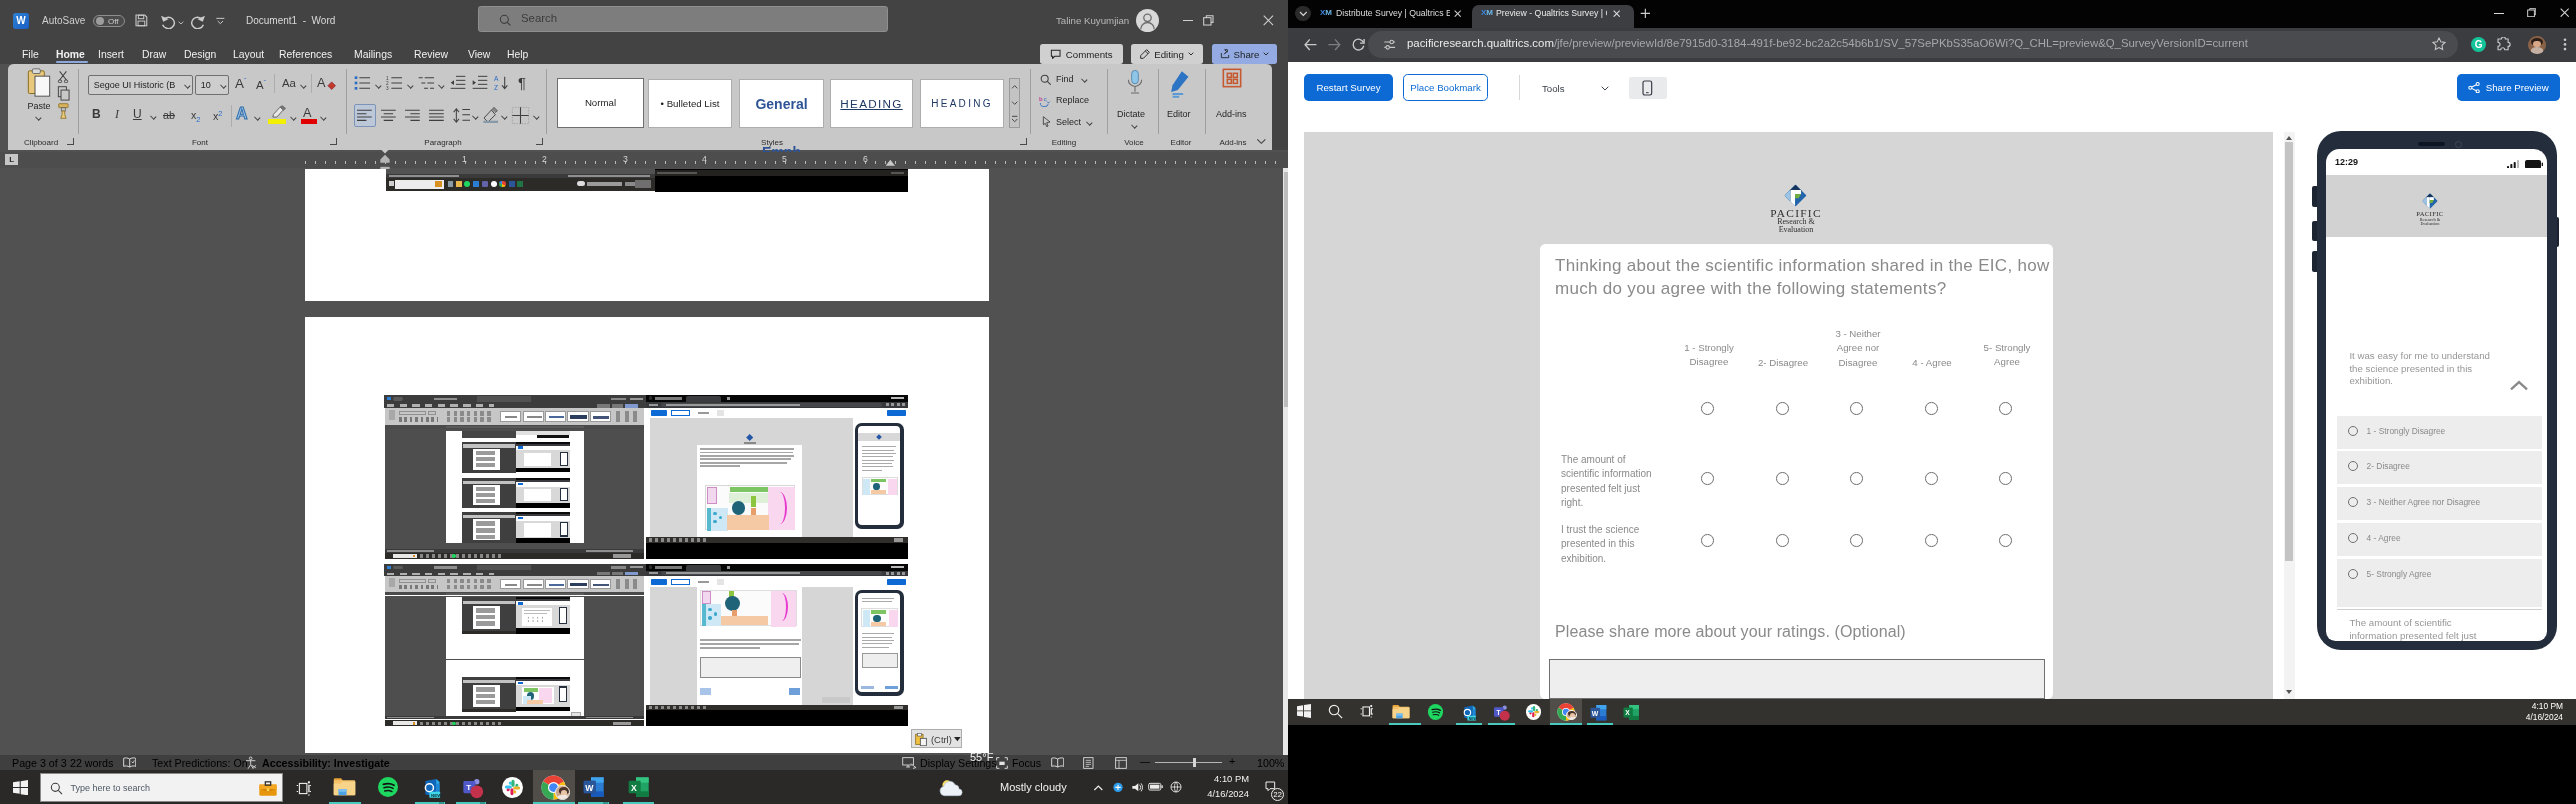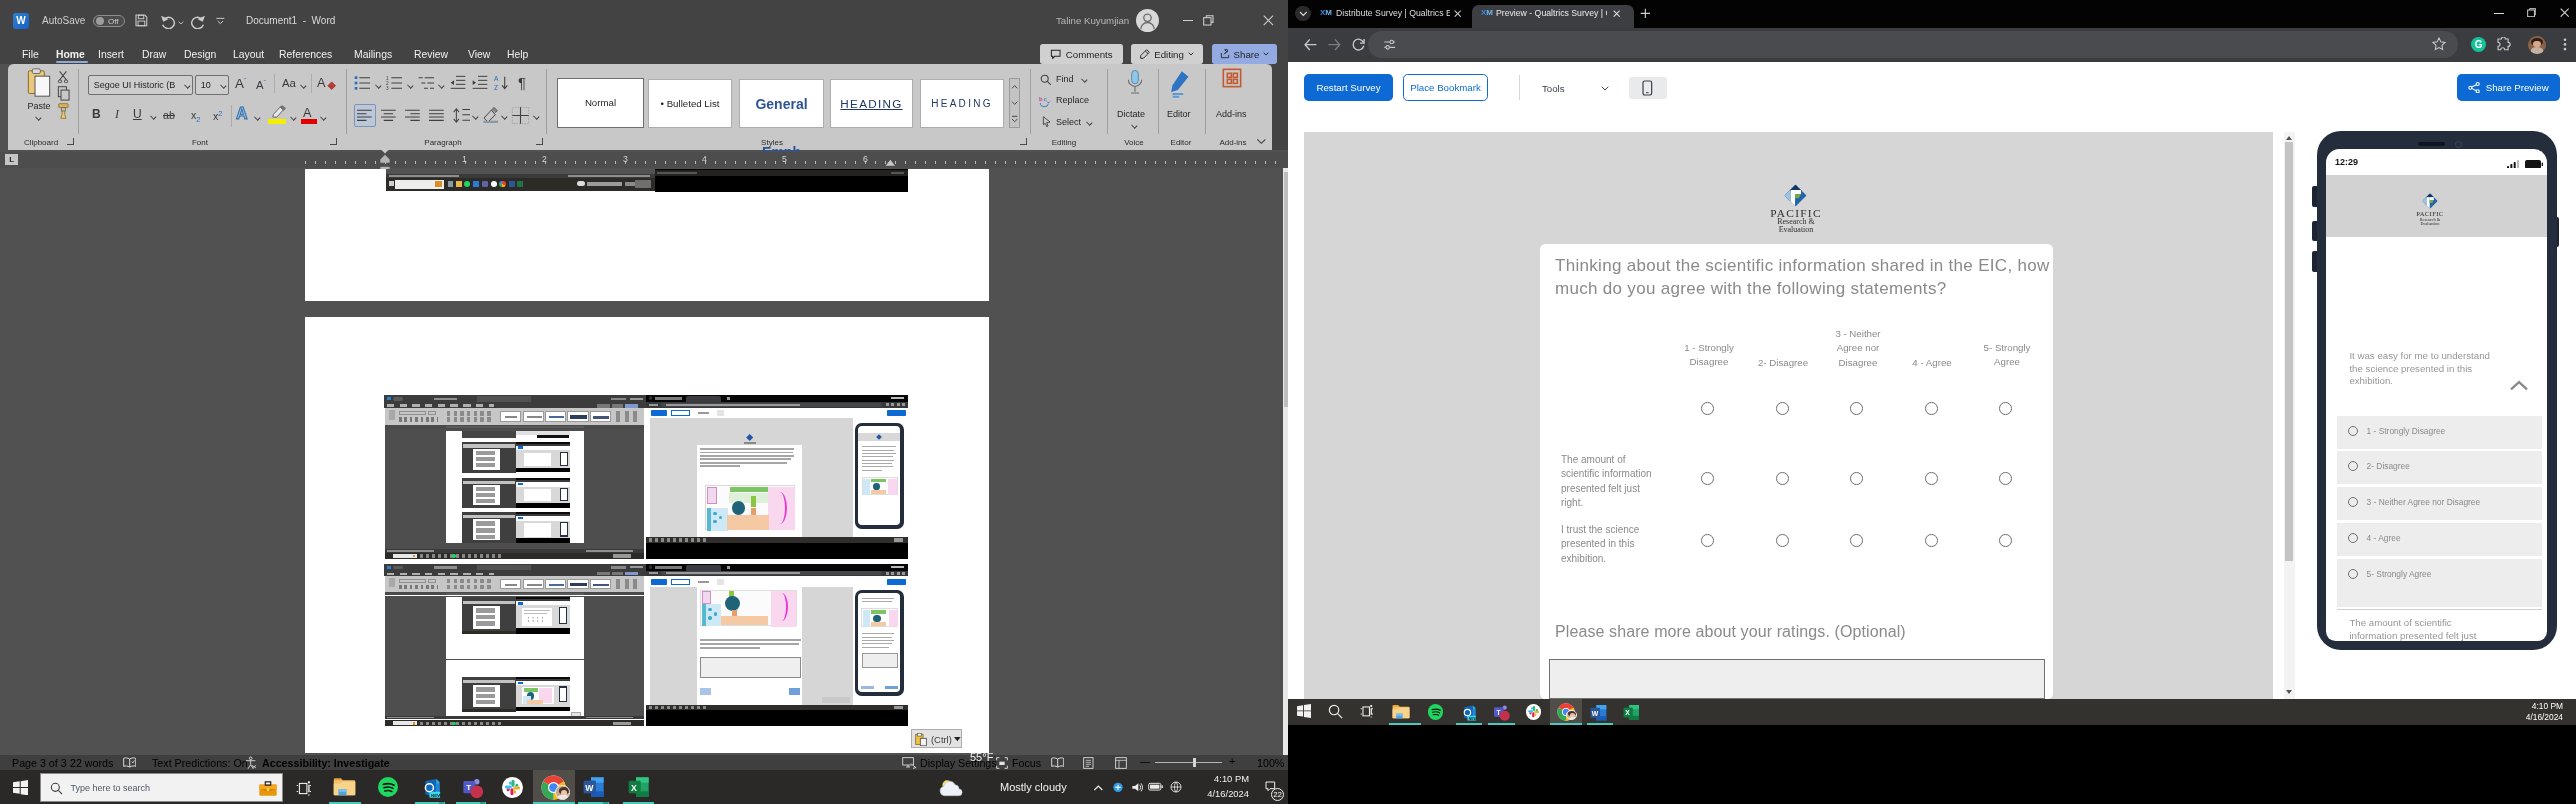--- a/index.html
+++ b/index.html
@@ -83,20 +83,27 @@
       </svg>
   <svg class="abs" style="left:190px;top:14px;" width="16" height="14.8" viewBox="0 0 24 22">
         <path d="M19.5 9.5 A 9 8.5 0 1 0 20 16" fill="none" stroke="#cbcbcb" stroke-width="2.2"></path>
         <path d="M22.5 2.5 L19 11.5 L11 7.5 Z" fill="#cbcbcb"></path>
       </svg>
   <svg class="abs" style="left:215px;top:17.4px;" width="10.7" height="8" viewBox="0 0 16 12">
         <path d="M2 2 h12" stroke="#cbcbcb" stroke-width="1.5"></path>
         <path d="M4 6 l4 4 4-4" fill="none" stroke="#cbcbcb" stroke-width="1.5"></path>
       </svg>
   <div class="ttxt" style="left:246px;top:15.4px;color:#dadada;">Document1&nbsp;&nbsp;-&nbsp;&nbsp;Word</div>
+  <div class="abs" style="left:478px;top:6px;width:410px;height:26px;background:#7d7d7d;border:0.7px solid #8f8f8f;border-radius:2.7px;">
+    <svg class="abs" style="left:20px;top:6.7px;" width="12.7" height="12.7" viewBox="0 0 19 19">
+          <circle cx="8" cy="8" r="6" fill="none" stroke="#3c3c3c" stroke-width="1.6"></circle>
+          <path d="M12.5 12.5 L17 17" stroke="#3c3c3c" stroke-width="1.6"></path>
+        </svg>
+    <div class="abs" style="left:42px;top:5.4px;font-size:11.4px;color:#3c3c3c;">Search</div>
+  </div>
   <div class="ttxt" style="left:1056px;top:15.4px;font-size:9.7px;color:#b9b9b9;">Taline Kuyumjian</div>
   <div class="abs" style="left:1136px;top:9.4px;width:23px;height:23px;border-radius:50%;background:#d8d8d8;overflow:hidden;">
     <svg width="23" height="23" viewBox="0 0 34 34">
           <circle cx="17" cy="13" r="5.5" fill="none" stroke="#6f6f6f" stroke-width="2"></circle>
           <path d="M7 30 a10 10 0 0 1 20 0" fill="none" stroke="#6f6f6f" stroke-width="2"></path>
         </svg>
   </div>
   <div class="abs" style="left:1183px;top:20px;width:10px;height:1.3px;background:#cfcfcf;"></div>
   <svg class="abs" style="left:1203px;top:15.4px;" width="10.7" height="10.7" viewBox="0 0 16 16">
         <rect x="1" y="4" width="11" height="11" fill="none" stroke="#cfcfcf" stroke-width="1.6"></rect>
@@ -1017,20 +1024,21 @@
         <path d="M19.5 3 v6 h-6" fill="none" stroke="#cacaca" stroke-width="2"></path>
       </svg>
   <div class="abs" id="urlpill">
     <svg class="abs" style="left:14.8px;top:6.7px;" width="13.4" height="13.4" viewBox="0 0 20 20">
           <g stroke="#c8c8c8" stroke-width="1.8" fill="none">
             <path d="M2 6 h16 M2 14 h16"></path>
           </g>
           <circle cx="13" cy="6" r="2.6" fill="#4a4b4f" stroke="#c8c8c8" stroke-width="1.6"></circle>
           <circle cx="7" cy="14" r="2.6" fill="#4a4b4f" stroke="#c8c8c8" stroke-width="1.6"></circle>
         </svg>
+    <div class="abs" style="left:39px;top:6px;white-space:nowrap;"><span style="color:#ececec;">pacificresearch.qualtrics.com</span><span style="color:#a6a7ab;">/jfe/preview/previewId/8e7915d0-3184-491f-be92-bc2a2c54b6b1/SV_57SePKbS35aO6Wi?Q_CHL=preview&amp;Q_SurveyVersionID=current</span></div>
     <svg class="abs" style="left:1064px;top:6px;" width="14" height="14" viewBox="0 0 21 21">
           <path d="M10.5 1.5 l2.8 5.8 6.2.9 -4.5 4.4 1 6.2 -5.5-3 -5.5 3 1-6.2 -4.5-4.4 6.2-.9 z" fill="none" stroke="#c8c8c8" stroke-width="1.6"></path>
         </svg>
   </div>
   <div class="abs" style="left:1183px;top:37px;width:15.4px;height:15.4px;border-radius:50%;background:#15c39a;color:#fff;font-weight:bold;font-size:10px;text-align:center;line-height:15.4px;">G</div>
   <svg class="abs" style="left:1208px;top:37px;" width="14.8" height="14.8" viewBox="0 0 22 22">
         <path d="M8 3 a3 3 0 0 1 6 0 h4 v5 a3 3 0 0 1 0 6 v5 h-5 a3 3 0 0 0 -6 0 H3 v-5 a3 3 0 0 0 0-6 V3 Z" fill="none" stroke="#c8c8c8" stroke-width="1.7"></path>
       </svg>
   <div class="abs" style="left:1240px;top:36px;width:18px;height:18px;border-radius:50%;background:#8a6248;overflow:hidden;">
         <div class="abs" style="left:3.4px;top:2px;width:11.4px;height:8px;border-radius:50%;background:#2e2019;"></div>

